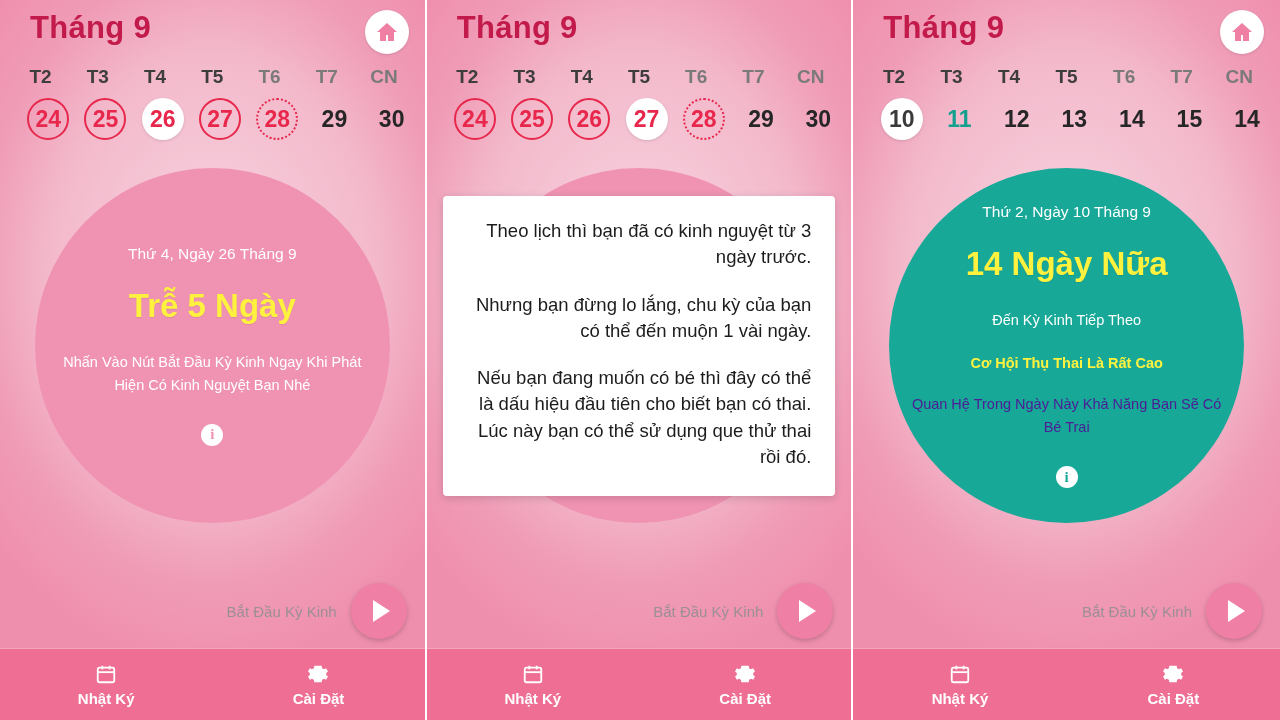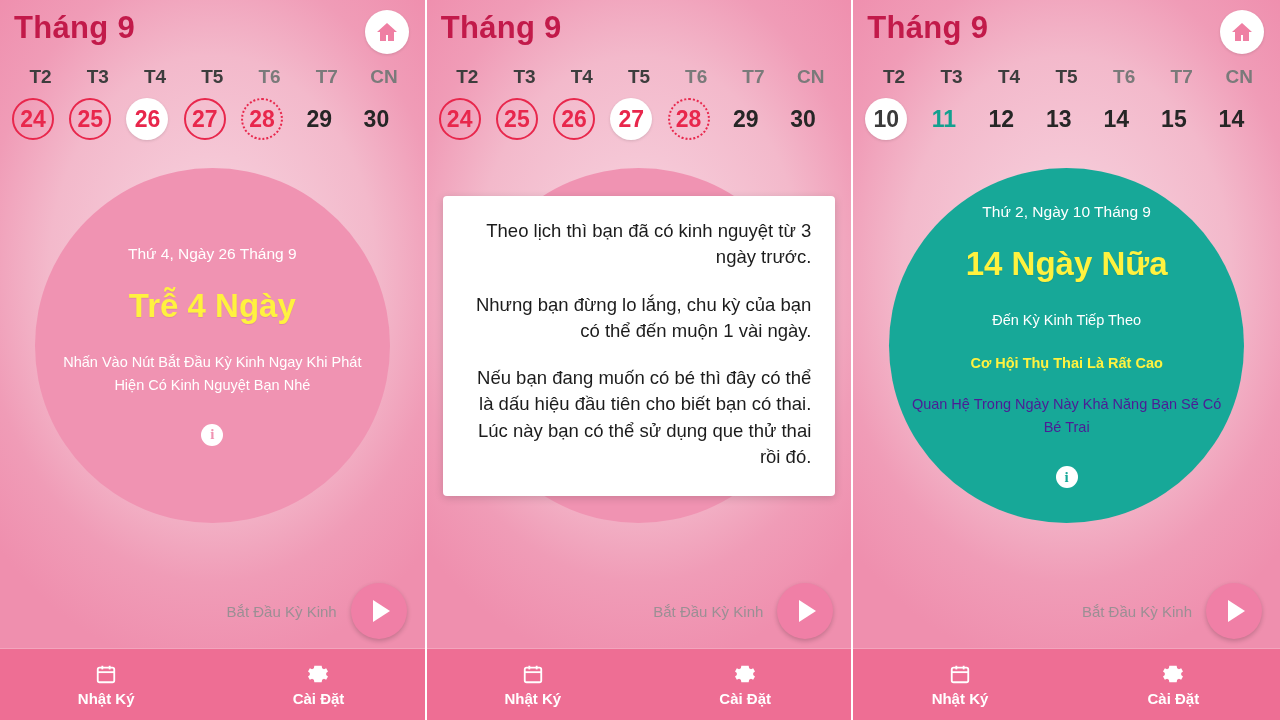--- a/index.html
+++ b/index.html
@@ -20,21 +20,21 @@
     overflow: hidden;
     background: radial-gradient(ellipse 70% 55% at 50% 38%, #f8d9e2 0%, #f5c6d5 30%, #f3b9cb 55%, #f09cb7 78%, #ef8fae 100%);
     border-right: 2px solid #ffffff;
   }
   .screen:last-child { border-right: none; }
 
   
   .month-row {
     position: relative;
     height: 62px;
-    padding: 10px 18px 0 14px;
+    padding: 10px 18px 0 30px;
   }
   .month-title {
     font-size: 31px;
     font-weight: bold;
     color: #c21a4a;
     letter-spacing: 0.3px;
   }
   .home-btn {
     position: absolute;
     right: 16px;
@@ -58,21 +58,21 @@
   }
   .dow {
     font-size: 19px;
     font-weight: bold;
     color: #3d3d3d;
     padding: 4px 0 6px 0;
   }
   .dow.muted { color: #7a7a7a; }
   .dates-row { margin-top: 2px; }
   .date-cell {
-    display: flex; align-items: center; justify-content: flex-start;
+    display: flex; align-items: center; justify-content: flex-end;
     height: 46px;
   }
   .date-num {
     width: 42px; height: 42px;
     border-radius: 50%;
     display: flex; align-items: center; justify-content: center;
     font-size: 23px;
     font-weight: bold;
     color: #262626;
   }
@@ -267,21 +267,21 @@
           <div class="date-num">29</div>
         </div>
       <div class="date-cell">
           <div class="date-num">30</div>
         </div>
     </div>
 
     <div class="circle-wrap">
       <div class="big-circle pink">
         <div class="c-date">Thứ 4, Ngày 26 Tháng 9</div>
-        <div class="c-headline">Trễ 4 Ngày</div>
+        <div class="c-headline">Trễ 5 Ngày</div>
         <div class="c-sub">Nhấn Vào Nút Bắt Đầu Kỳ Kinh Ngay Khi Phát Hiện Có Kinh Nguyệt Bạn Nhé</div>
         <div class="info-icon">i</div>
       </div>
     </div>
 
     <div class="start-row">
       <div class="start-label">Bắt Đầu Kỳ Kinh</div>
       <div class="play-btn">
           <div class="play-tri"></div>
         </div>

